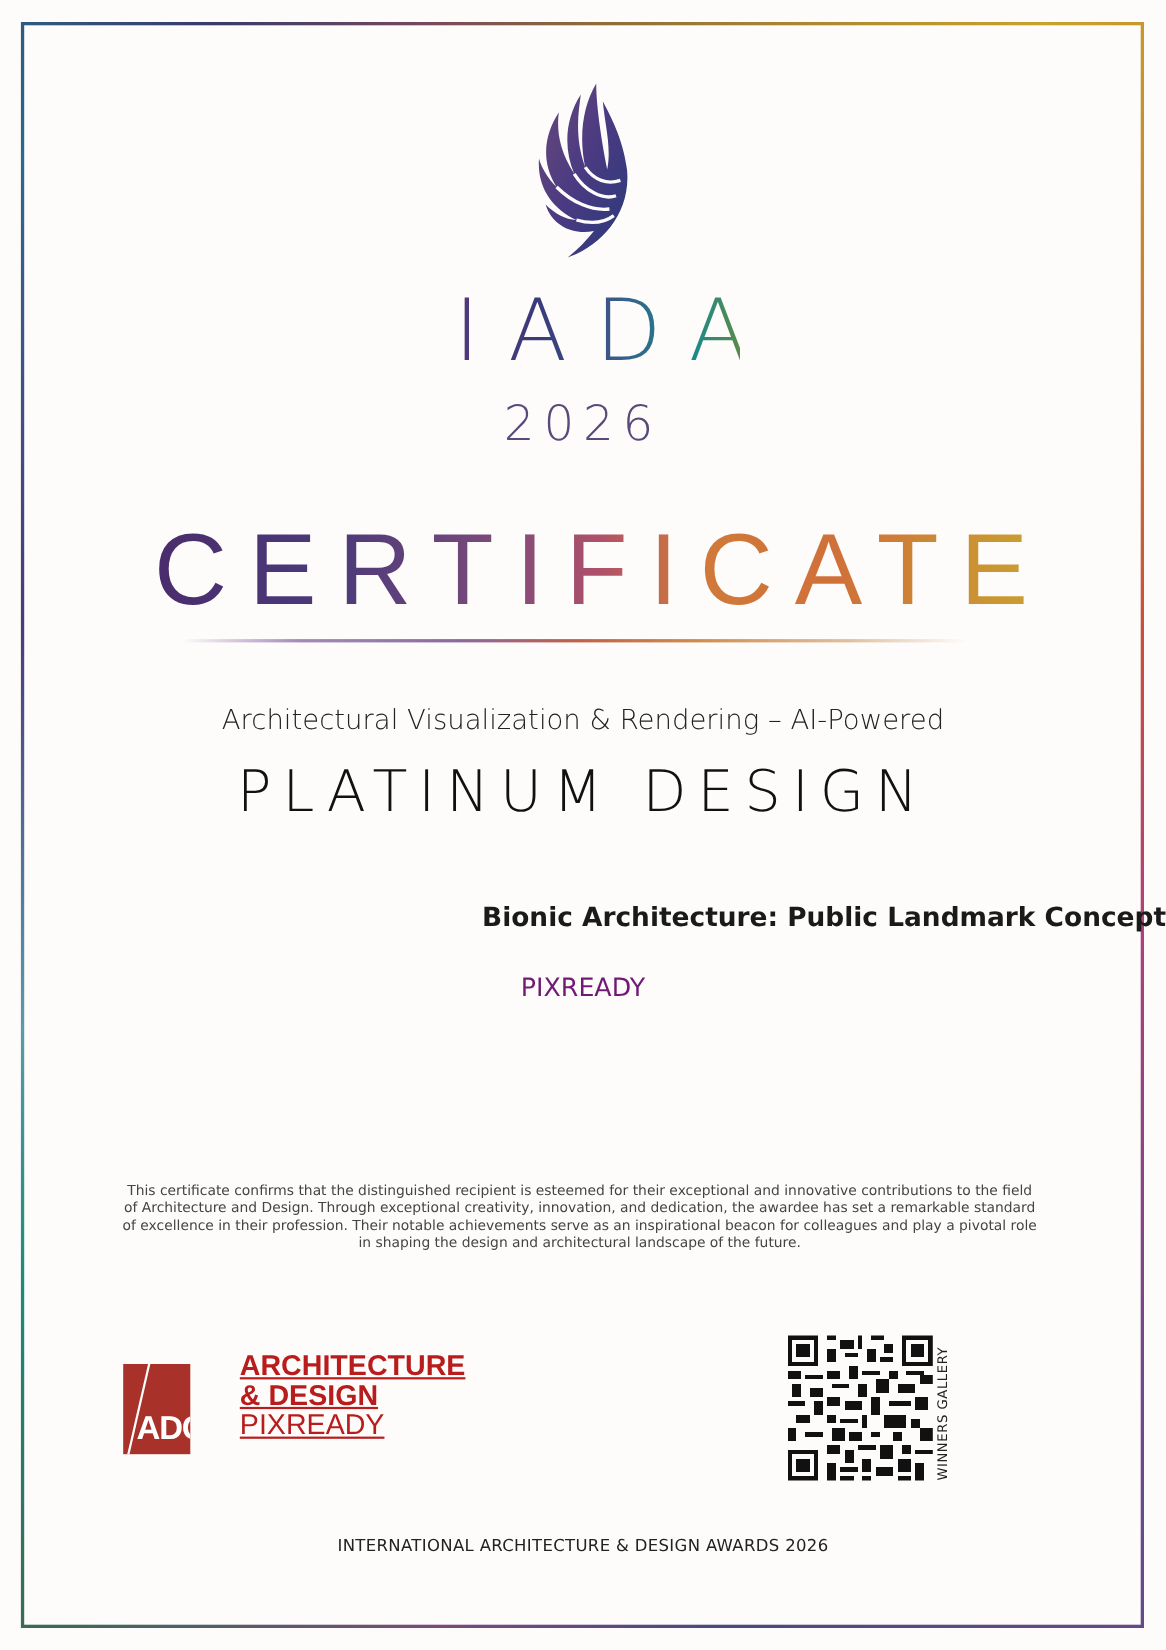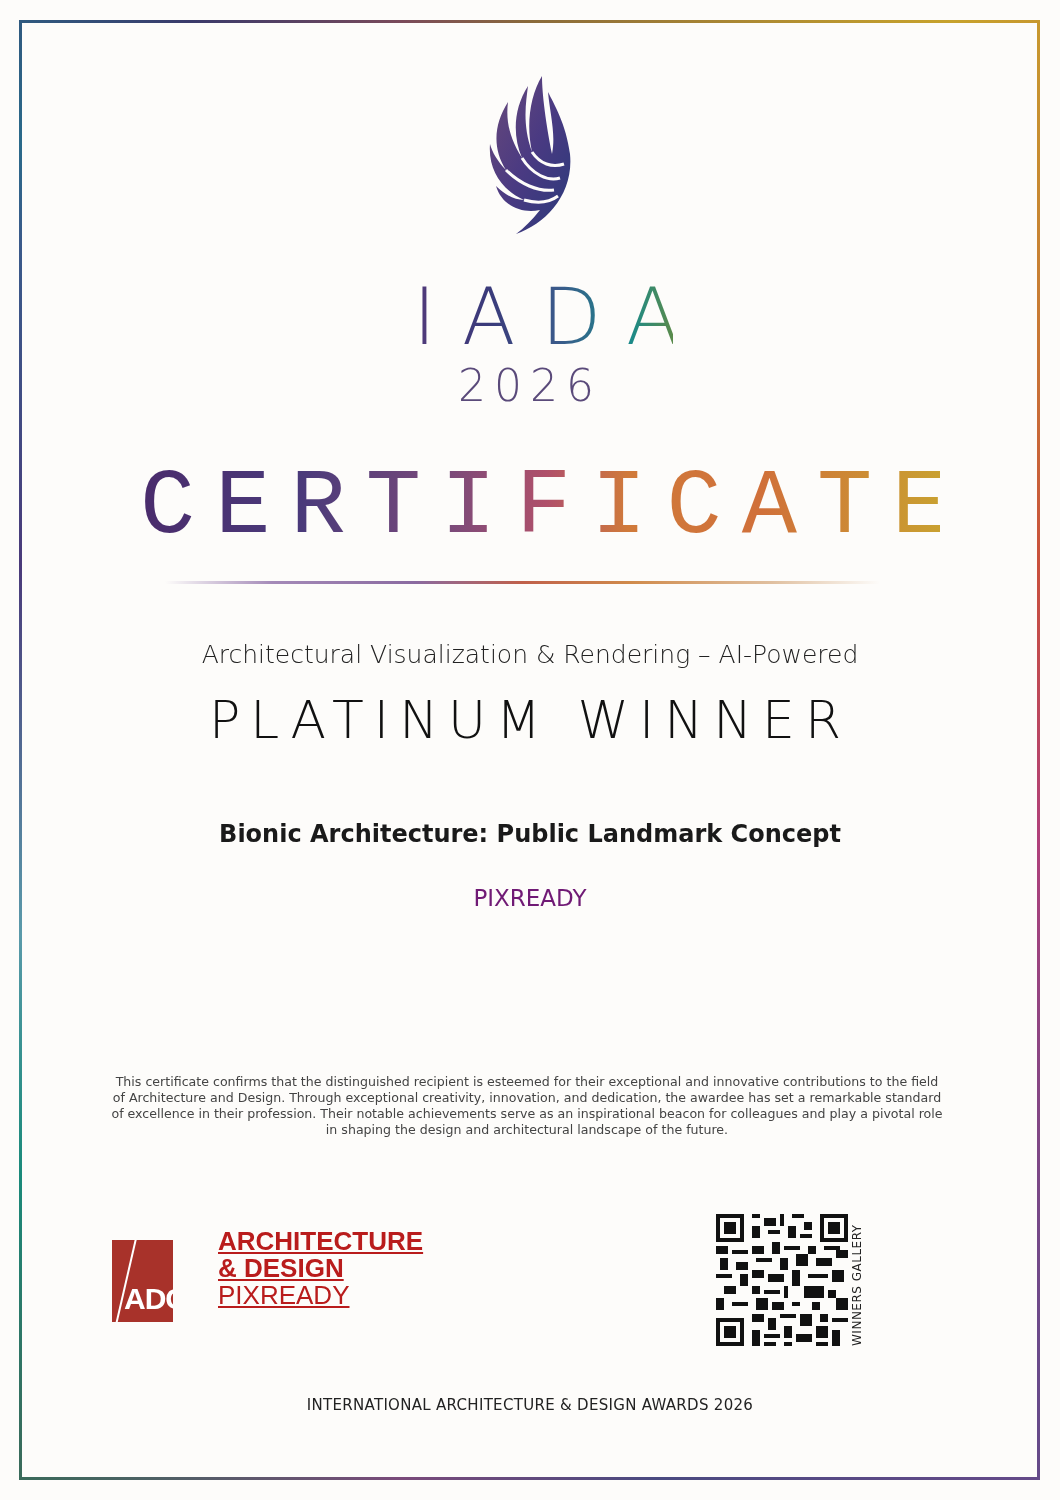--- a/index.html
+++ b/index.html
@@ -34,43 +34,43 @@
 
   .iada {
     top: 262px;
     font-size: 78px; font-weight: 300;
     letter-spacing: 26px;
     padding-left: 26px;
     line-height: 1;
     background: linear-gradient(90deg, #5a3a7a 0%, #3a3a7a 35%, #3a5a8a 60%, #1a8a8a 85%, #5a8a4a 100%);
     -webkit-background-clip: text; background-clip: text;
     color: transparent;
-    width: 260px; margin: 16px auto; left: 0; right: 0;
+    width: 260px; margin: 0 auto; left: 0; right: 0;
     font-family: "DejaVu Sans", sans-serif;
   }
   .year {
     top: 364px;
     font-size: 44px; font-weight: 300;
     letter-spacing: 8px;
     color: #5a4a7a;
     line-height: 1;
     font-family: "DejaVu Sans", sans-serif;
   }
   .certificate {
     top: 462px;
     font-size: 92px;
     letter-spacing: 20px;
     padding-left: 20px;
     line-height: 1;
     font-weight: 300;
-    font-family: Liberation Mono, monospace;
+    font-family: Liberation Sans, sans-serif;
     background: linear-gradient(90deg, #4a2a6a 0%, #4a3a7a 22%, #7a4a7a 40%, #b0506a 52%, #d07a3a 62%, #d0703a 78%, #c9a030 100%);
     -webkit-background-clip: text; background-clip: text;
     color: transparent;
-    width: 800px; margin: 0 auto; left: 0; right: 0;
+    width: 800px; margin: 10px auto; left: 0; right: 0;
     white-space: nowrap;
   }
   .divider {
     top: 581px; left: 165px; width: 715px; height: 3px;
     background: linear-gradient(90deg, rgba(160,140,190,0) 0%, #a48ab8 15%, #8a6aa0 35%, #c0604a 50%, #d08a4a 65%, #e0c0a0 85%, rgba(240,220,200,0) 100%);
   }
   .category {
     top: 640px;
     font-size: 25px;
     color: #222;
@@ -85,20 +85,21 @@
     font-family: "DejaVu Sans", sans-serif;
     font-weight: 300;
     white-space: nowrap;
   }
   .project {
     top: 820px;
     font-size: 24px;
     font-weight: bold;
     color: #1a1a1a;
     font-family: "DejaVu Sans", sans-serif;
+    text-align: right;
   }
   .entrant {
     top: 885px;
     font-size: 23px;
     color: #701a75;
     font-family: "DejaVu Sans", sans-serif;
   }
   .statement {
     top: 1074px;
     left: 110px; right: 116px;
@@ -176,21 +177,21 @@
   <path d="M38 126 C52 130 64 128 72 122" stroke="#fdfcfa" stroke-width="3" fill="none"></path>
 </svg>
 
 <div class="abs iada">IADA</div>
 <div class="abs center-x year">2026</div>
 
 <div class="abs certificate">CERTIFICATE</div>
 <div class="abs divider"></div>
 
 <div class="abs center-x category">Architectural Visualization &amp; Rendering – AI-Powered</div>
-<div class="abs center-x award">PLATINUM WINNER</div>
+<div class="abs center-x award">PLATINUM DESIGN</div>
 <div class="abs center-x project">Bionic Architecture: Public Landmark Concept</div>
 <div class="abs center-x entrant">PIXREADY</div>
 
 <div class="abs statement">This certificate confirms that the distinguished recipient is esteemed for their exceptional and innovative contributions to the field of Architecture and Design. Through exceptional creativity, innovation, and dedication, the awardee has set a remarkable standard of excellence in their profession. Their notable achievements serve as an inspirational beacon for colleagues and play a pivotal role in shaping the design and architectural landscape of the future.</div>
 
 <div class="abs adc-box">
   <div class="adc-slash"></div>
   <div class="adc-letters">ADC</div>
 </div>
 <div class="abs adc-text">

